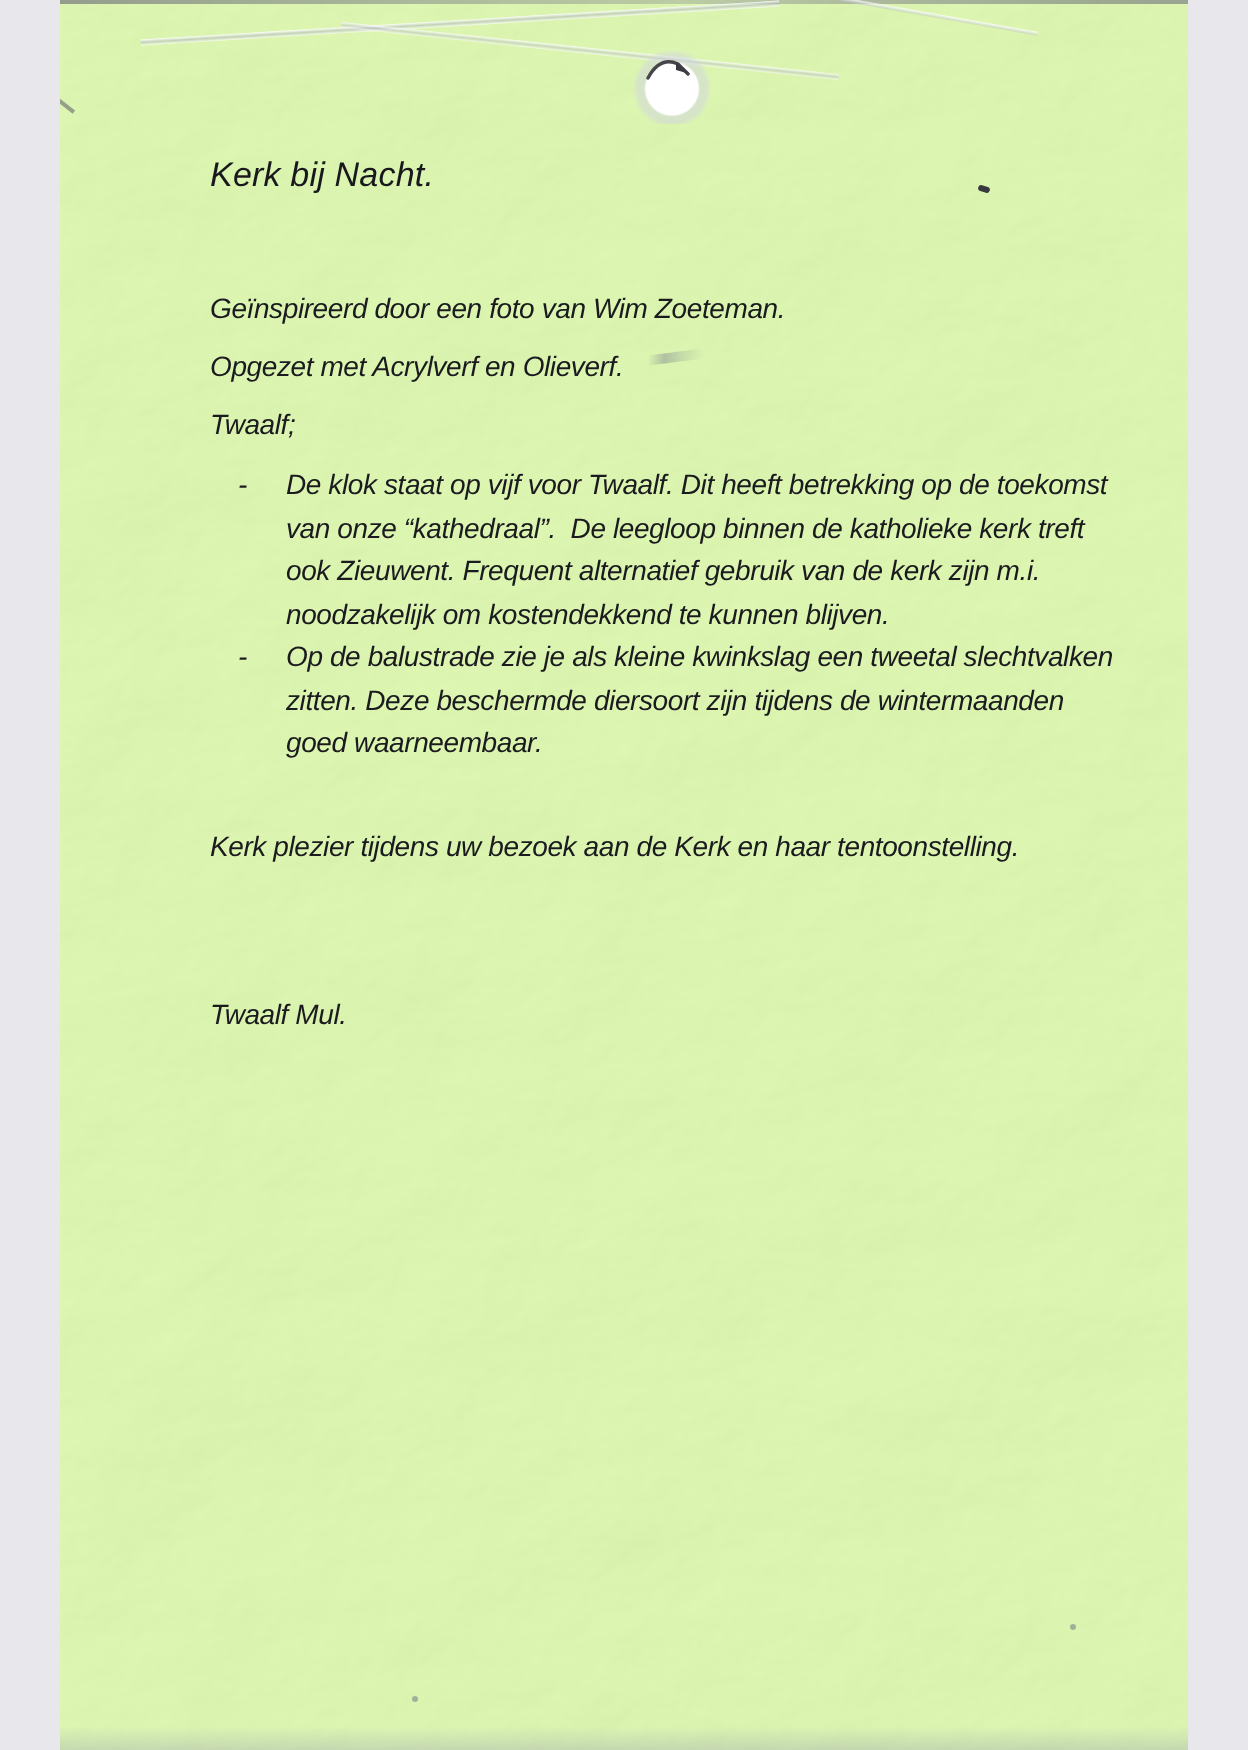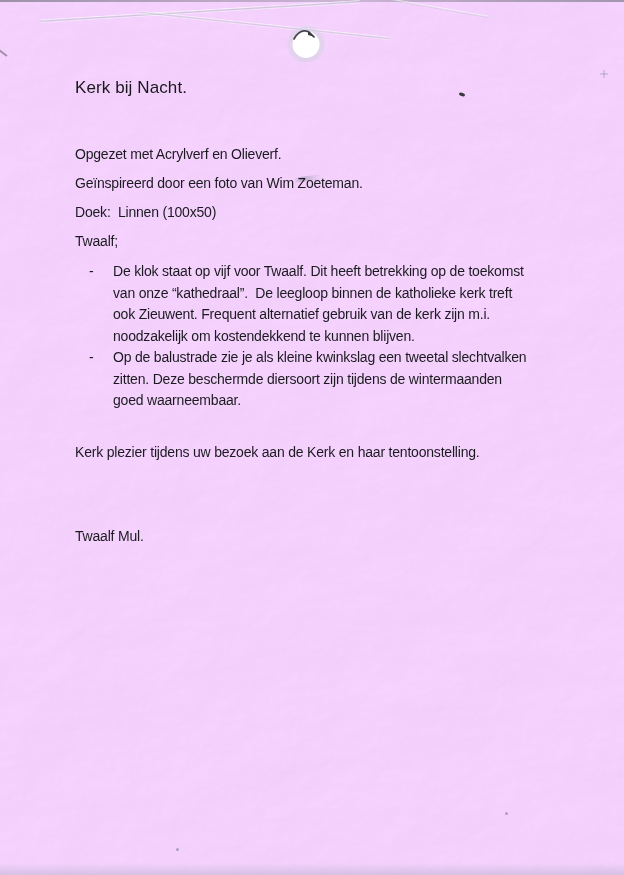--- a/index.html
+++ b/index.html
@@ -1,24 +1,25 @@
 <!DOCTYPE html>
 <html><head>
 <meta charset="utf-8">
 <style>
   html, body { margin: 0; padding: 0; background: #e8e8ec; }
   .page {
     position: relative;
-    width: 624px;
+    width: 564px;
     height: 875px;
     margin: 0 auto;
-    background: #f0abfc;
+    background: #bef264;
     overflow: hidden;
     font-family: "Liberation Sans", "DejaVu Sans", sans-serif;
     color: #1b1b1f;
+    font-style: italic;
   }
   .crumple-svg {
     position: absolute;
     left: 0; top: 0;
     width: 624px; height: 875px;
     display: block;
     pointer-events: none;
   }
   
   .edge-top {
@@ -170,23 +171,22 @@
   <svg class="faint-plus" aria-hidden="true">
     <line x1="0" y1="4" x2="8" y2="4" stroke="rgba(150,154,172,0.7)" stroke-width="1"></line>
     <line x1="4" y1="0" x2="4" y2="8" stroke="rgba(150,154,172,0.7)" stroke-width="1"></line>
   </svg>
   <div class="dust-speck dust-a"></div>
   <div class="dust-speck dust-b"></div>
 
   <h1 class="title">Kerk bij Nacht.</h1>
 
   <div class="letter-body">
+    <p>Geïnspireerd door een foto van Wim Zoeteman.</p>
     <p>Opgezet met Acrylverf en Olieverf.</p>
-    <p>Geïnspireerd door een foto van Wim Zoeteman.</p>
-    <p>Doek:  Linnen (100x50)</p>
     <p>Twaalf;</p>
 
     <div class="bullets">
       <div class="bullet">
         <span class="dash">-</span>
         <span class="btext">De klok staat op vijf voor Twaalf. Dit heeft betrekking op de toekomst
 van onze “kathedraal”.  De leegloop binnen de katholieke kerk treft
 ook Zieuwent. Frequent alternatief gebruik van de kerk zijn m.i.
 noodzakelijk om kostendekkend te kunnen blijven.</span>
       </div>

